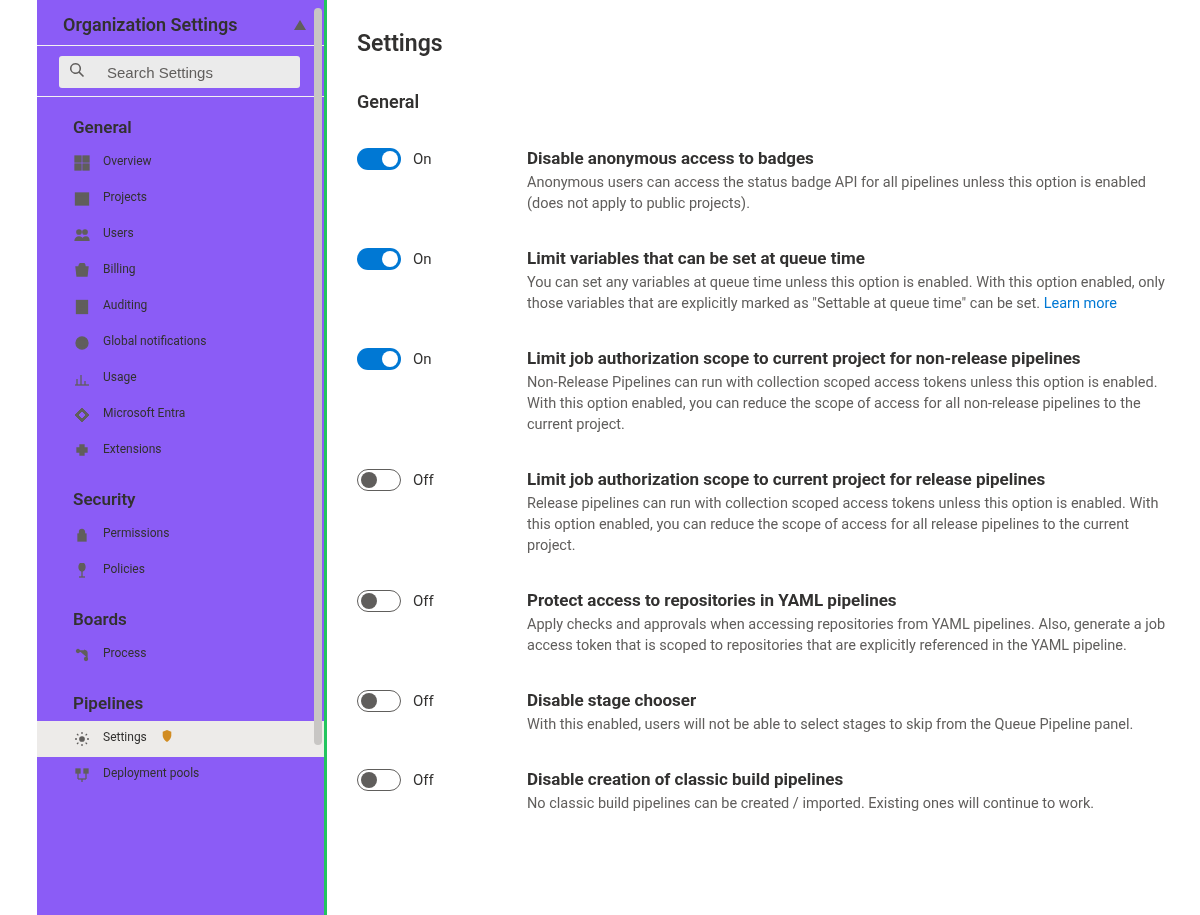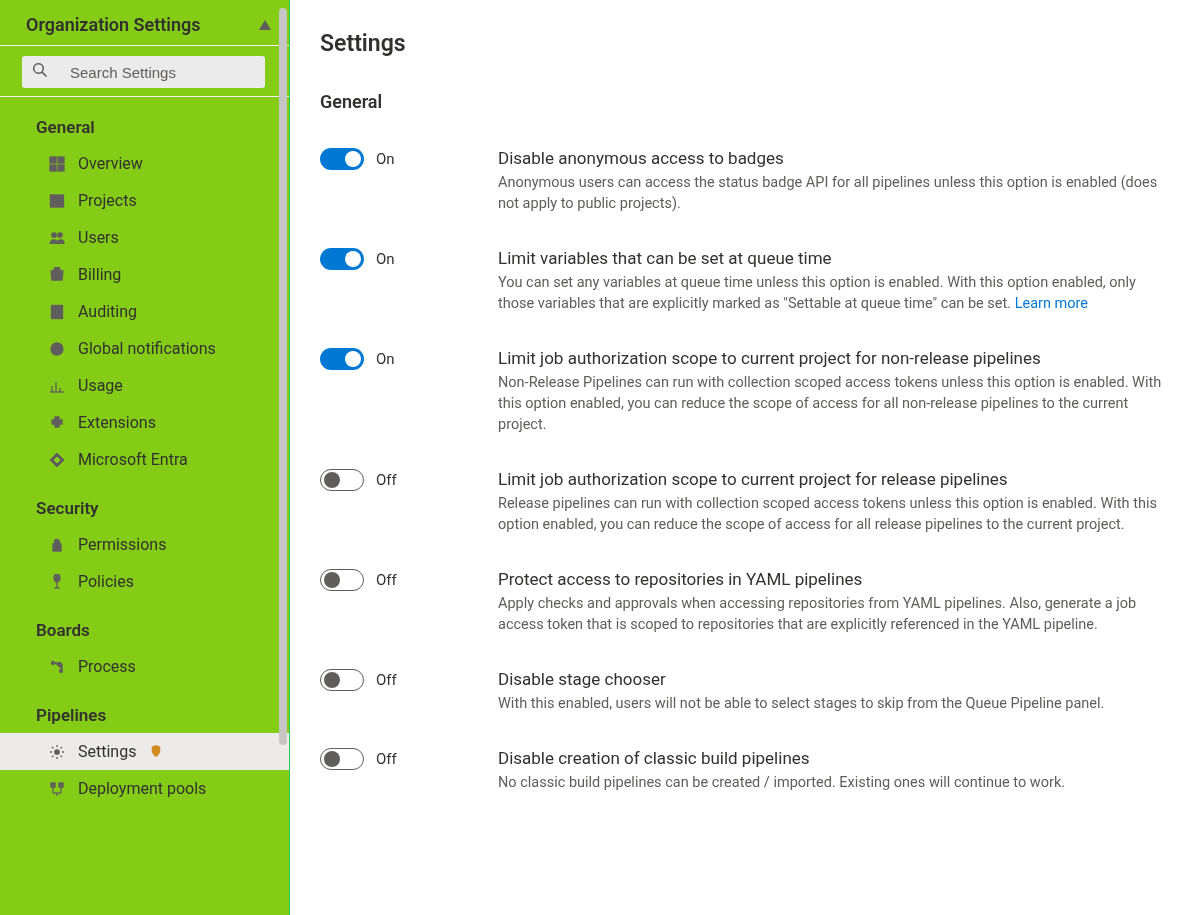--- a/index.html
+++ b/index.html
@@ -6,24 +6,25 @@
   html, body {
     margin: 0; padding: 0; height: 100%;
     font-family: "Segoe UI", -apple-system, BlinkMacSystemFont, Roboto, sans-serif;
     color: #323130; background: #fff;
   }
   .app { display: flex; height: 915px; width: 1200px; overflow: hidden; position: relative; }
 
   
   .sidebar {
     width: 290px;
-    border-right: 1px solid #22c55e;
+    border-right: 3px solid #22c55e;
     display: flex; flex-direction: column;
     position: relative;
-    background: #84cc16;
+    background: #8b5cf6;
+    margin-left: 37px;
   }
   .sidebar-header {
     display: flex; align-items: center; justify-content: space-between;
     padding: 14px 18px 10px 26px;
     border-bottom: 1px solid #f3f2f1;
   }
   .sidebar-title {
     font-size: 18px; font-weight: 600; color: #323130;
   }
   .collapse-caret svg { width: 12px; height: 10px; fill: #605e5c; }
@@ -40,23 +41,23 @@
     font-size: 15px; color: #323130; width: 100%;
   }
   .search-input::placeholder { color: #605e5c; }
 
   .nav-scroll { overflow-y: auto; flex: 1; padding-bottom: 20px; position: relative; }
   .nav-group-title {
     font-size: 17px; font-weight: 600; color: #323130;
     padding: 20px 18px 8px 36px;
   }
   .nav-item {
-    display: flex; align-items: flex-end; gap: 12px;
-    padding: 9px 18px 9px 48px;
-    font-size: 16px; color: #323130;
+    display: flex; align-items: flex-start; gap: 12px;
+    padding: 9px 18px 9px 36px;
+    font-size: 12px; color: #323130;
     cursor: pointer;
     position: relative;
   }
   .nav-item.active { background: #edebe9; }
   .nav-item .icon { width: 18px; height: 18px; display:flex; align-items:center; justify-content:center; }
   .nav-item .icon svg { width: 16px; height: 16px; fill: #605e5c; stroke: #605e5c; }
   .shield-badge svg { width: 12px; height: 12px; fill: #d18c22; margin-left: 2px; }
 
   .scroll-track {
     position: absolute; top: 8px; right: 2px; bottom: 8px; width: 8px;
@@ -71,42 +72,42 @@
     flex: 1; overflow-y: auto;
     padding: 0;
     background: #fff;
   }
   .main-inner { padding: 24px 30px 30px 30px; }
   .page-title { font-size: 23px; font-weight: 600; margin: 6px 0 34px 0; }
   .section-title { font-size: 18px; font-weight: 600; margin: 12px 0 10px 0; }
 
   .setting-row {
     display: flex; align-items: flex-start;
-    gap: 28px;
+    gap: 20px;
     padding: 26px 0 8px 0;
     justify-content: flex-end;
   }
   .toggle-col { display: flex; align-items: center; gap: 12px; width: 150px; flex-shrink: 0; }
   .toggle {
     width: 44px; height: 22px; border-radius: 11px;
     position: relative; cursor: pointer;
     border: none; padding: 0;
   }
   .toggle.on { background: #0078d4; }
   .toggle.off { background: #fff; border: 1px solid #605e5c; }
   .toggle .knob {
     position: absolute; top: 3px; width: 16px; height: 16px;
     border-radius: 50%;
   }
   .toggle.on .knob { right: 3px; background: #fff; }
   .toggle.off .knob { left: 3px; background: #605e5c; top: 2px; }
   .toggle-label { font-size: 15px; color: #323130; }
 
   .setting-text { flex: 1; }
-  .setting-title { font-size: 17px; font-weight: 400; margin: 0 0 4px 0; }
+  .setting-title { font-size: 17px; font-weight: 700; margin: 0 0 4px 0; }
   .setting-desc { font-size: 14.5px; color: #605e5c; line-height: 1.45; margin: 0; }
   .setting-desc a { color: #0078d4; text-decoration: none; cursor: pointer; }
 </style>
 </head>
 <body>
 
 <div class="app">
   <aside class="sidebar">
     <div class="sidebar-header">
       <div class="sidebar-title">Organization Settings</div>
@@ -196,33 +197,33 @@
               <line x1="3" y1="14" x2="3" y2="8"></line>
               <line x1="7" y1="14" x2="7" y2="4"></line>
               <line x1="11" y1="14" x2="11" y2="10"></line>
               <line x1="1" y1="14" x2="15" y2="14"></line>
             </svg>
           </span>
           <span>Usage</span>
         </div>
         <div class="nav-item">
           <span class="icon">
-            <svg viewBox="0 0 16 16" fill="none" stroke="#605e5c" stroke-width="1.3">
-              <path d="M6 2h4v3h3v4h-3v3H6v-3H3V5h3V2z"></path>
-            </svg>
-          </span>
-          <span>Extensions</span>
-        </div>
-        <div class="nav-item">
-          <span class="icon">
             <svg viewBox="0 0 16 16" fill="#605e5c">
               <path d="M8 1l7 7-7 7-7-7 7-7zm0 3L4 8l4 4 4-4-4-4z"></path>
             </svg>
           </span>
           <span>Microsoft Entra</span>
+        </div>
+        <div class="nav-item">
+          <span class="icon">
+            <svg viewBox="0 0 16 16" fill="none" stroke="#605e5c" stroke-width="1.3">
+              <path d="M6 2h4v3h3v4h-3v3H6v-3H3V5h3V2z"></path>
+            </svg>
+          </span>
+          <span>Extensions</span>
         </div>
         <div class="nav-group-title">Security</div>
         <div class="nav-item">
           <span class="icon">
             <svg viewBox="0 0 16 16" fill="none" stroke="#605e5c" stroke-width="1.3">
               <rect x="4" y="7" width="8" height="7"></rect>
               <path d="M5.5 7V5a2.5 2.5 0 015 0v2"></path>
             </svg>
           </span>
           <span>Permissions</span>

